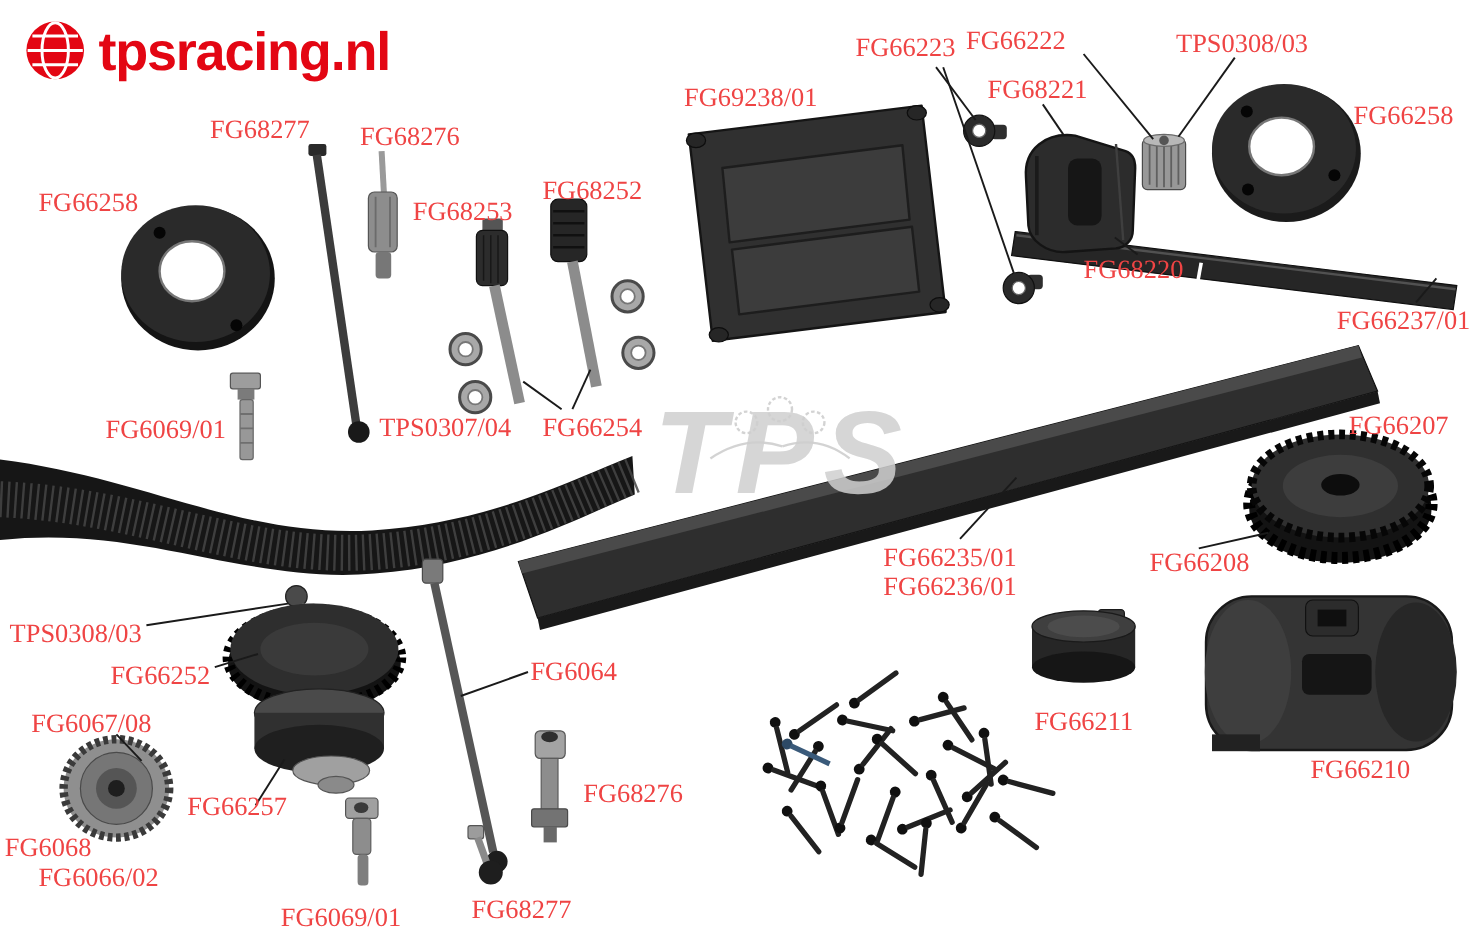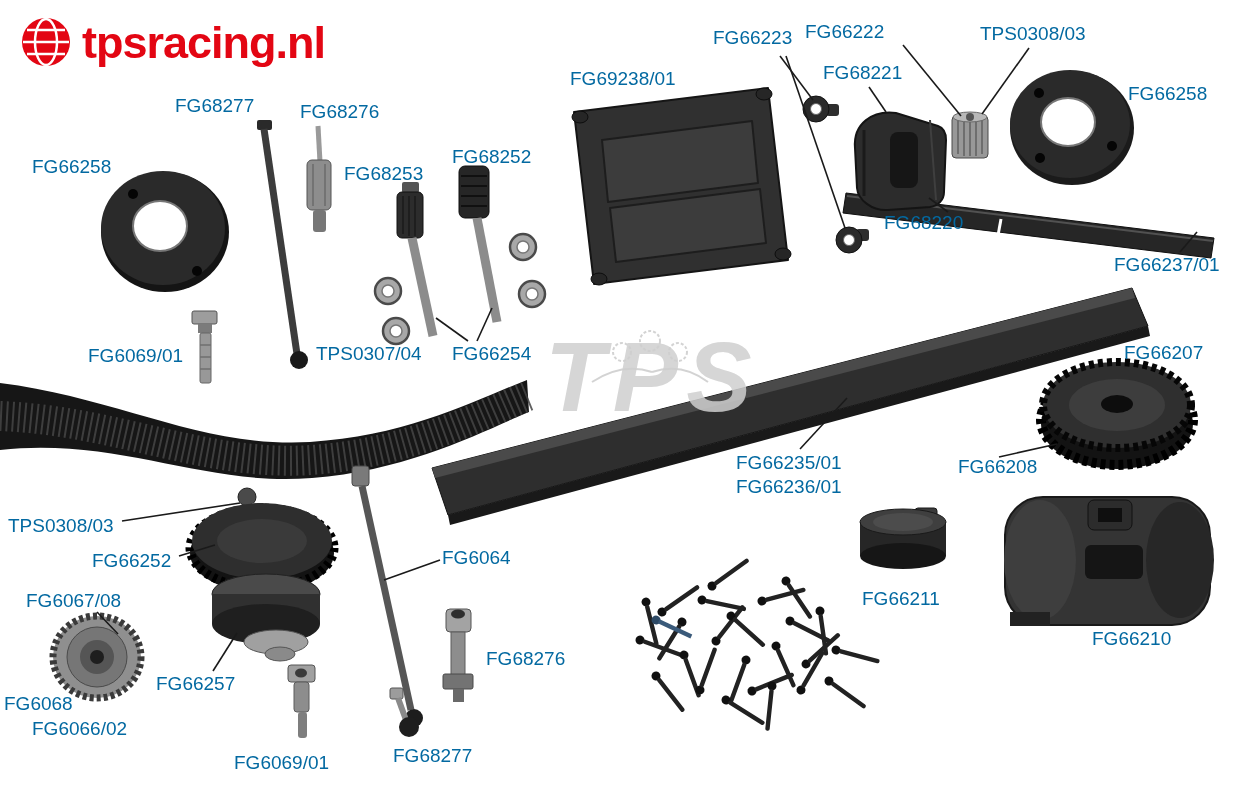--- a/index.html
+++ b/index.html
@@ -1,19 +1,19 @@
 <!DOCTYPE html>
 <html><head>
 <meta charset="utf-8">
 <style>
   html,body{margin:0;padding:0;background:#fff;}
   body{width:1237px;height:787px;overflow:hidden;font-family:"Liberation Sans",sans-serif;}
   #stage{position:relative;width:1237px;height:787px;background:#fff;}
   #parts-svg{position:absolute;left:0;top:0;z-index:1;}
-  .lbl{position:absolute;z-index:3;font-size:19px;color:#0369a1;white-space:nowrap;}
+  .lbl{position:absolute;z-index:3;font-size:22px;color:#ef4444;white-space:nowrap;font-family:Liberation Serif, serif;}
   #logo{position:absolute;left:20px;top:16px;z-index:3;display:flex;align-items:center;gap:10px;}
   #logo .txt{font-size:45px;font-weight:bold;color:#e30613;letter-spacing:-1px;line-height:1;}
   #wm{position:absolute;left:545px;top:328px;z-index:2;font-size:98px;font-style:italic;font-weight:bold;
       color:#cfcfcf;opacity:.85;letter-spacing:8px;line-height:1;}
 </style>
 </head>
 <body>
 
 <div id="stage">
 
@@ -298,35 +298,35 @@
   <div class="lbl" style="left:300px;top:101px">FG68276</div>
   <div class="lbl" style="left:32px;top:156px">FG66258</div>
   <div class="lbl" style="left:344px;top:163px">FG68253</div>
   <div class="lbl" style="left:452px;top:146px">FG68252</div>
   <div class="lbl" style="left:570px;top:68px">FG69238/01</div>
   <div class="lbl" style="left:713px;top:27px">FG66223</div>
   <div class="lbl" style="left:805px;top:21px">FG66222</div>
   <div class="lbl" style="left:823px;top:62px">FG68221</div>
   <div class="lbl" style="left:980px;top:23px">TPS0308/03</div>
   <div class="lbl" style="left:1128px;top:83px">FG66258</div>
-  <div class="lbl" style="left:884px;top:212px">FG68220</div>
+  <div class="lbl" style="left:903px;top:212px">FG68220</div>
   <div class="lbl" style="left:1114px;top:254px">FG66237/01</div>
   <div class="lbl" style="left:88px;top:345px">FG6069/01</div>
   <div class="lbl" style="left:316px;top:343px">TPS0307/04</div>
   <div class="lbl" style="left:452px;top:343px">FG66254</div>
   <div class="lbl" style="left:1124px;top:342px">FG66207</div>
   <div class="lbl" style="left:736px;top:452px">FG66235/01</div>
   <div class="lbl" style="left:736px;top:476px">FG66236/01</div>
   <div class="lbl" style="left:958px;top:456px">FG66208</div>
   <div class="lbl" style="left:8px;top:515px">TPS0308/03</div>
   <div class="lbl" style="left:92px;top:550px">FG66252</div>
   <div class="lbl" style="left:442px;top:547px">FG6064</div>
   <div class="lbl" style="left:26px;top:590px">FG6067/08</div>
   <div class="lbl" style="left:862px;top:588px">FG66211</div>
   <div class="lbl" style="left:1092px;top:628px">FG66210</div>
   <div class="lbl" style="left:4px;top:693px">FG6068</div>
   <div class="lbl" style="left:32px;top:718px">FG6066/02</div>
-  <div class="lbl" style="left:156px;top:673px">FG66257</div>
+  <div class="lbl" style="left:156px;top:659px">FG66257</div>
   <div class="lbl" style="left:486px;top:648px">FG68276</div>
   <div class="lbl" style="left:234px;top:752px">FG6069/01</div>
   <div class="lbl" style="left:393px;top:745px">FG68277</div>
 
 </div>
 
 </body></html>

